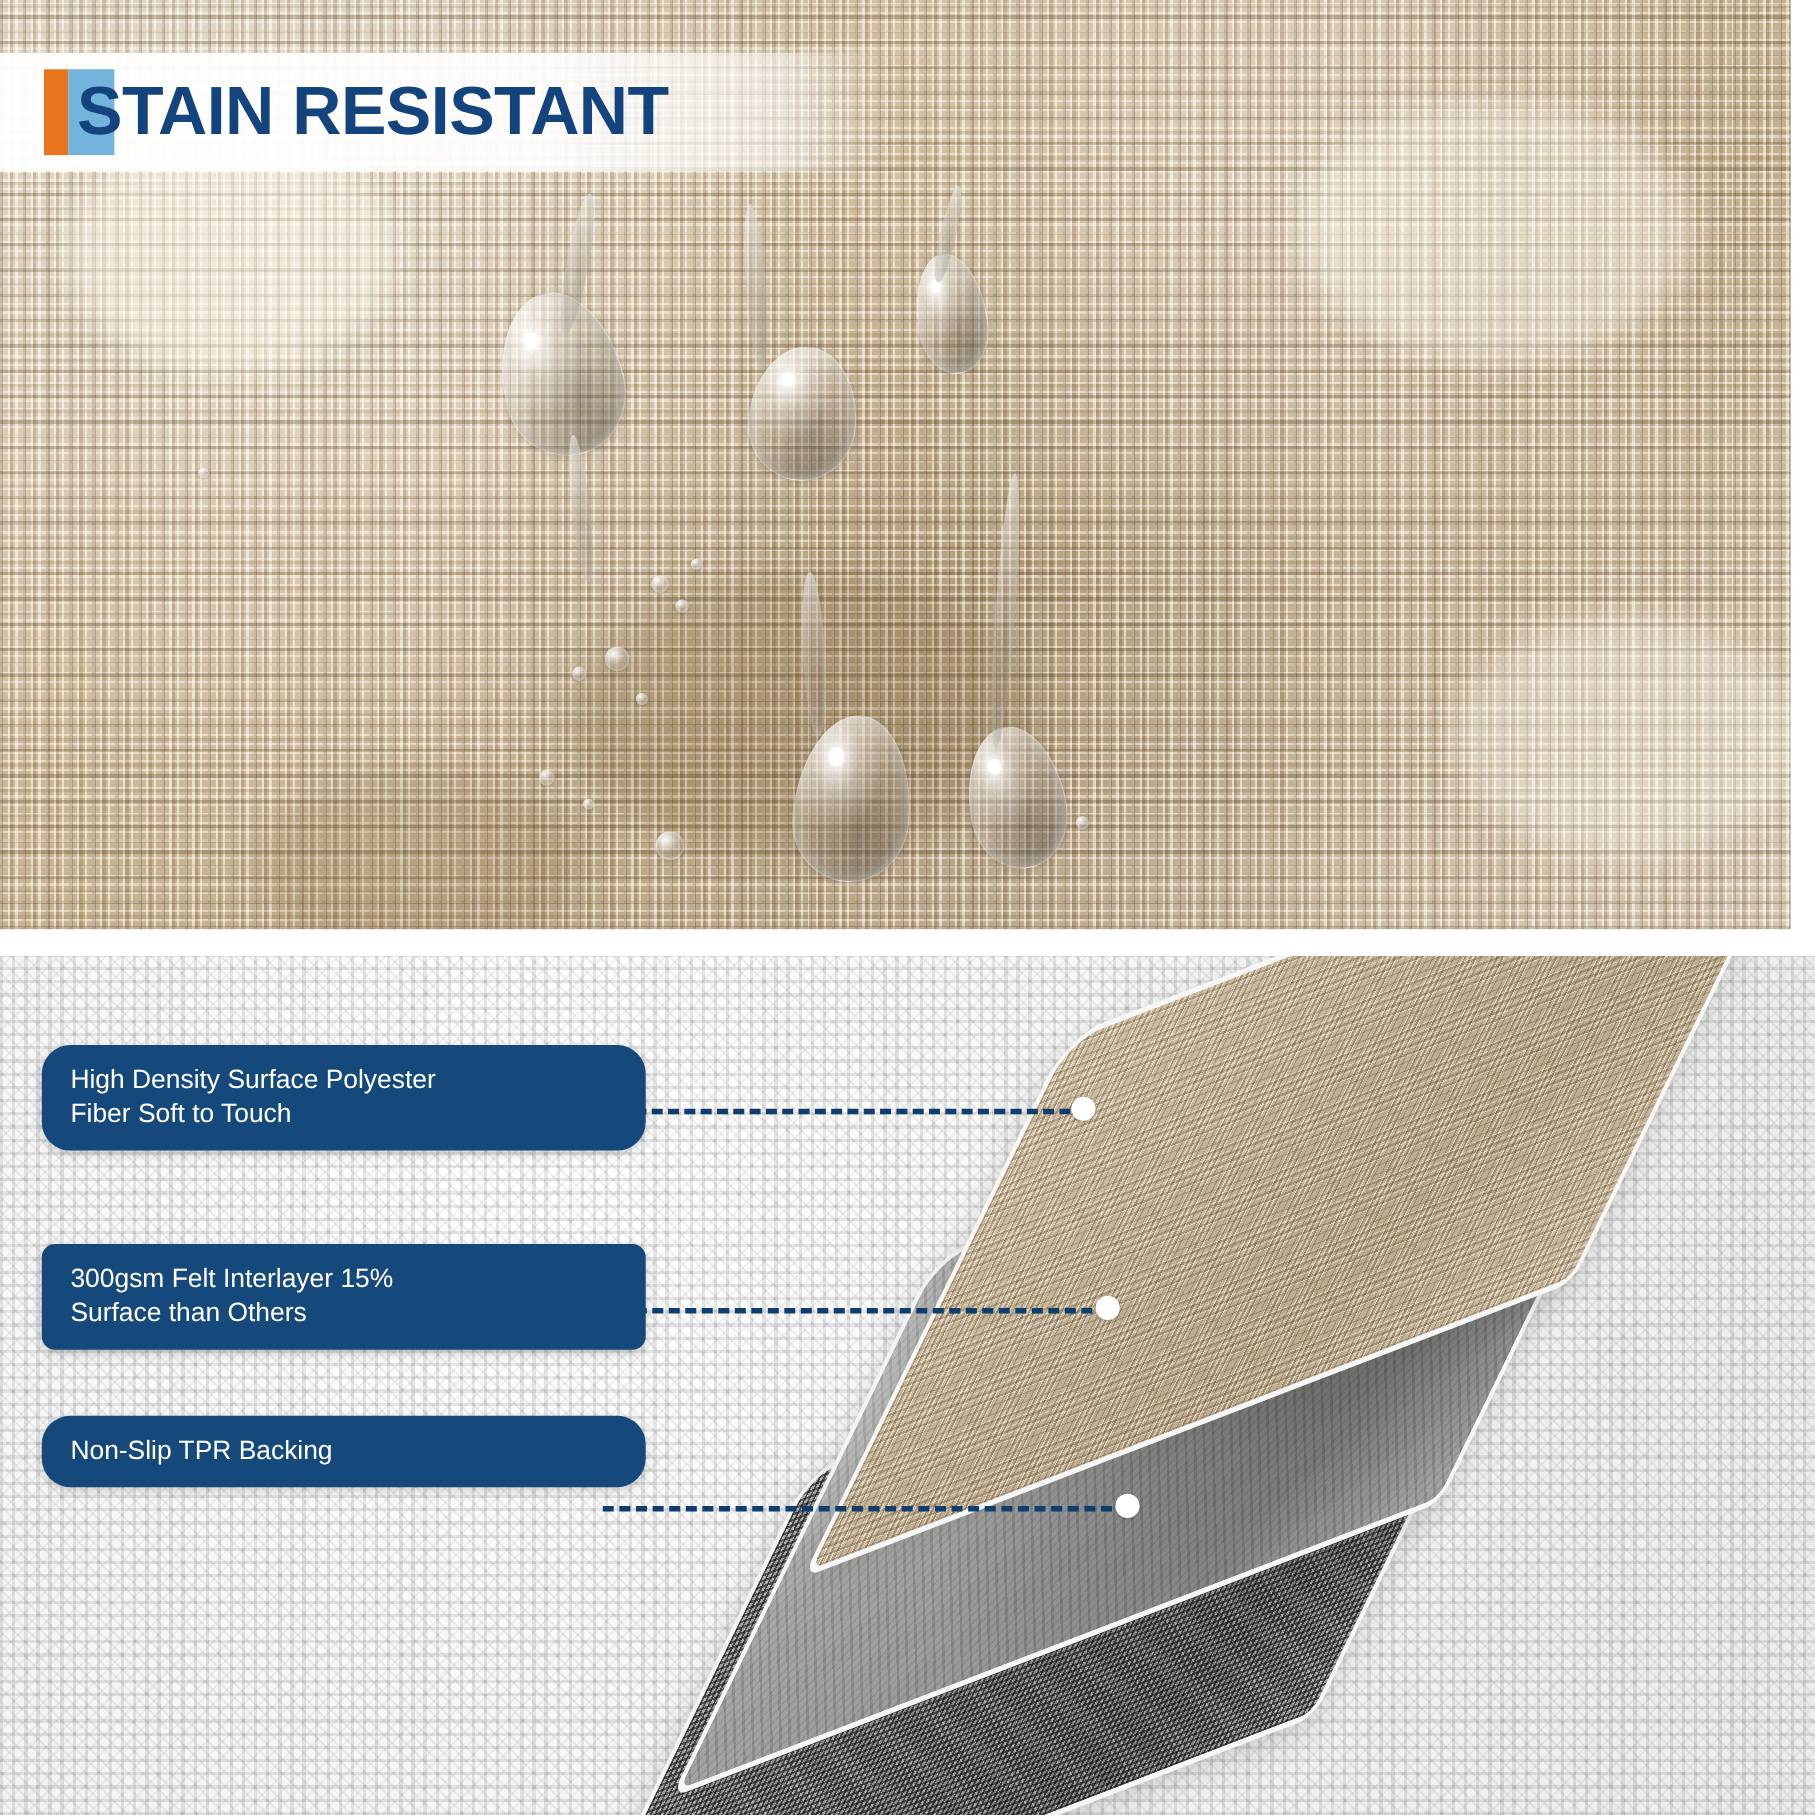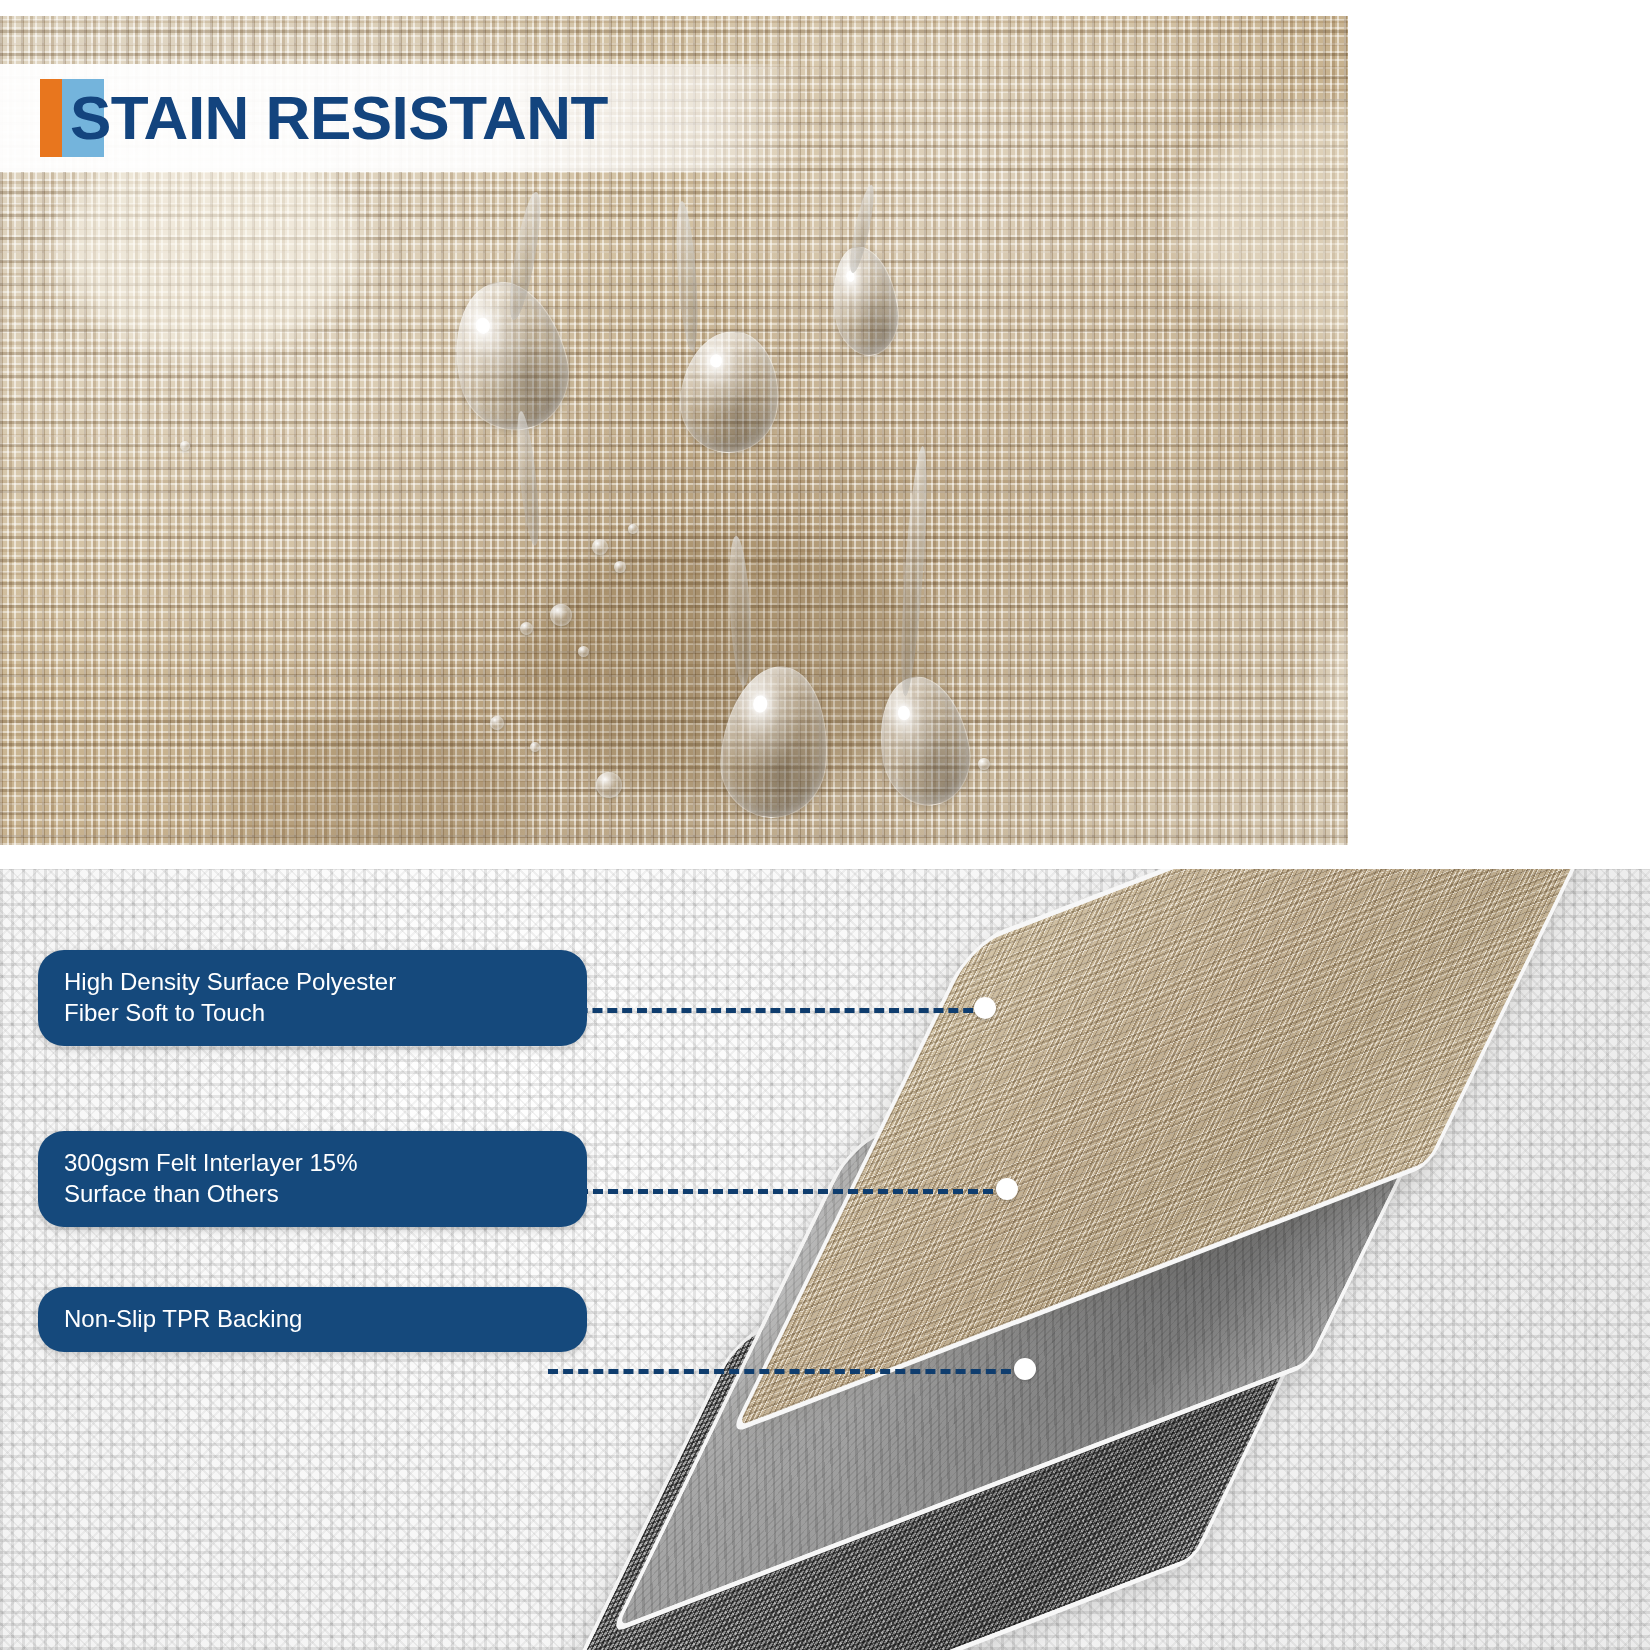--- a/index.html
+++ b/index.html
@@ -4,21 +4,21 @@
 <style>
   html,body{margin:0;padding:0;}
   body{
     width:1650px;height:1650px;overflow:hidden;
     font-family:"Liberation Sans", sans-serif;
     background:#ffffff;
   }
   .page{position:relative;width:1650px;height:1650px;overflow:hidden;background:#fff;}
 
   
-  .top-panel{position:absolute;left:0;top:16px;width:1348px;height:845px;overflow:hidden;text-align:right;}
+  .top-panel{position:absolute;left:0;top:0;width:1628px;height:845px;overflow:hidden;text-align:right;}
   .fabric-photo{
     position:absolute;inset:0;
     background-color:#cbb79a;
     background-image:
       
       repeating-linear-gradient(90deg,
         rgba(120,92,55,.30) 0px, rgba(120,92,55,.30) 3px,
         rgba(255,252,245,.00) 3px, rgba(255,252,245,.00) 9px,
         rgba(146,113,69,.22) 9px, rgba(146,113,69,.22) 12px,
         rgba(255,255,255,.00) 12px, rgba(255,255,255,.00) 21px),
@@ -147,21 +147,21 @@
   
   .pill{
     position:absolute;background:#15497C;color:#ffffff;
     border-radius:26px;padding:16px 26px 18px 26px;
     font-size:24px;line-height:1.30;font-weight:normal;
     box-shadow:0 3px 10px rgba(0,0,0,.18);
     z-index:6;
   }
   .pill span{display:block;white-space:nowrap;}
   .pill-1{left:38px;top:81px;width:497px;}
-  .pill-2{left:38px;top:262px;width:497px;}
+  .pill-2{left:38px;top:262px;width:497px;border-radius:12px;}
   .pill-3{left:38px;top:418px;width:497px;}
 
   
   .connector{position:absolute;height:0;border-top:5px dashed #0F3D6E;z-index:5;}
   .c1{left:548px;top:139px;width:440px;}
   .c2{left:548px;top:320px;width:460px;}
   .c3{left:548px;top:500px;width:478px;}
 
   
   .dot{position:absolute;width:22px;height:22px;border-radius:50%;background:#ffffff;z-index:7;box-shadow:0 1px 3px rgba(0,0,0,.25);}

